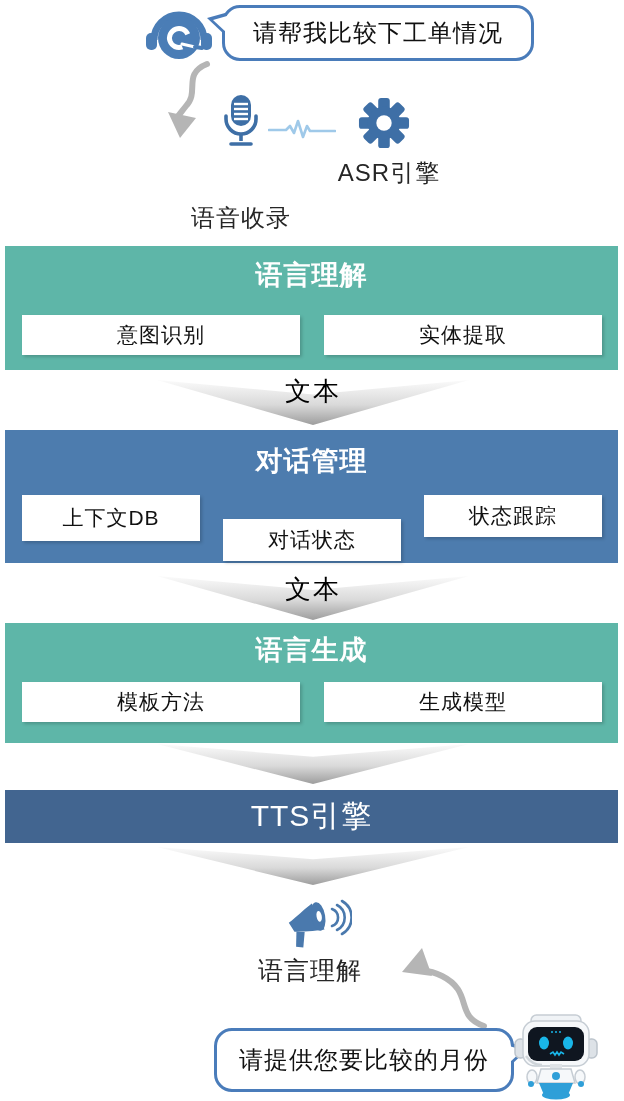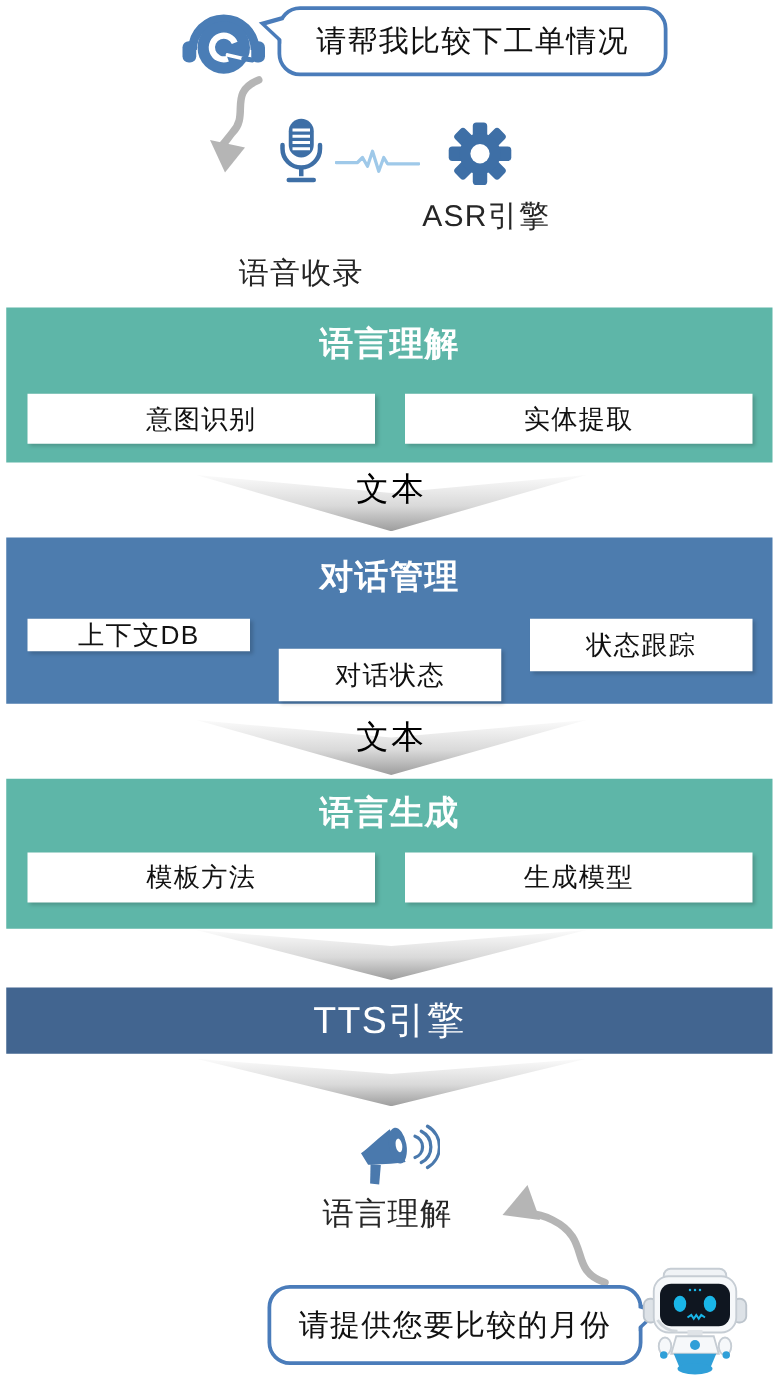--- a/index.html
+++ b/index.html
@@ -113,21 +113,21 @@
     <div class="block-title" style="top:11px;">语言理解</div>
     <div class="wbox" style="left:17px;top:69px;width:278px;">意图识别</div>
     <div class="wbox" style="left:319px;top:69px;width:278px;">实体提取</div>
   </div>
 
   <div class="chevron" style="top:380px;height:45px;"></div>
   <div class="conn-label" style="top:374px;">文本</div>
 
   <div class="block blue" style="top:430px;height:133px;">
     <div class="block-title" style="top:13px;">对话管理</div>
-    <div class="wbox" style="left:17px;top:65px;width:178px;height:26px;">上下文DB</div>
+    <div class="wbox" style="left:17px;top:65px;width:178px;height:46px;">上下文DB</div>
     <div class="wbox" style="left:218px;top:65px;width:178px;height:42px;margin-top:24px;">对话状态</div>
     <div class="wbox" style="left:419px;top:65px;width:178px;height:42px;">状态跟踪</div>
   </div>
 
   <div class="chevron" style="top:576px;height:44px;"></div>
   <div class="conn-label" style="top:572px;">文本</div>
 
   <div class="block green" style="top:623px;height:120px;">
     <div class="block-title" style="top:9px;">语言生成</div>
     <div class="wbox" style="left:17px;top:59px;width:278px;">模板方法</div>

